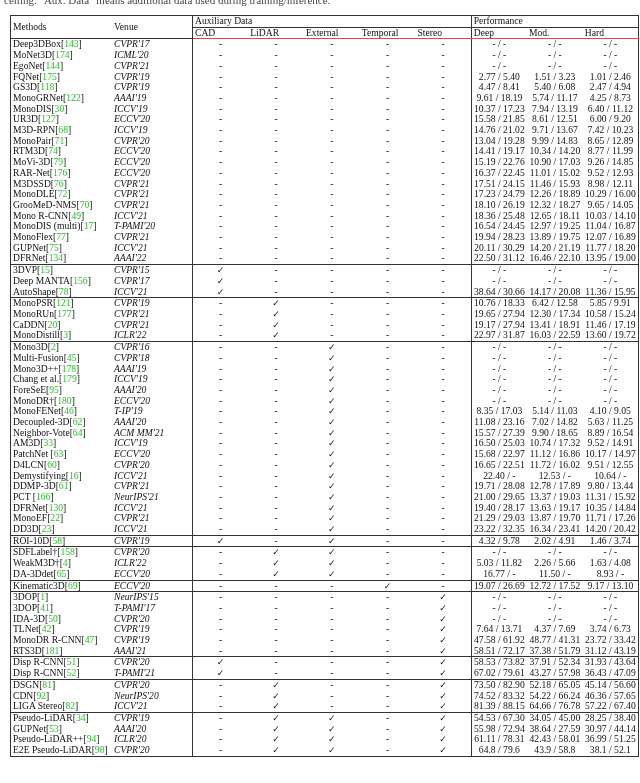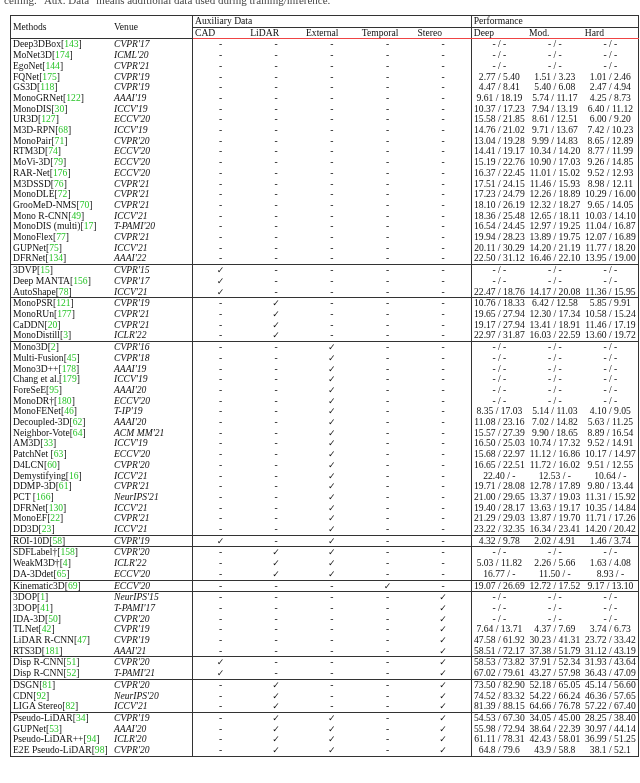--- a/index.html
+++ b/index.html
@@ -323,21 +323,21 @@
         <td class="c-perf">- / -</td>
       </tr>
       <tr>
         <td class="c-method"><span>AutoShape</span><span>[</span><span class="ref">78</span><span>]</span></td>
         <td class="c-venue">ICCV'21</td>
         <td class="c-aux vl"><span class="check">✓</span></td>
         <td class="c-aux"><span>-</span></td>
         <td class="c-aux"><span>-</span></td>
         <td class="c-aux"><span>-</span></td>
         <td class="c-aux"><span>-</span></td>
-        <td class="c-perf vl">22.47 / 18.76</td>
+        <td class="c-perf vl">38.64 / 30.66</td>
         <td class="c-perf">14.17 / 20.08</td>
         <td class="c-perf">11.36 / 15.95</td>
       </tr>
       <tr class="grp-start">
         <td class="c-method"><span>MonoPSR</span><span>[</span><span class="ref">121</span><span>]</span></td>
         <td class="c-venue">CVPR'19</td>
         <td class="c-aux vl"><span>-</span></td>
         <td class="c-aux"><span class="check">✓</span></td>
         <td class="c-aux"><span>-</span></td>
         <td class="c-aux"><span>-</span></td>
@@ -700,29 +700,29 @@
         <td class="c-aux vl"><span>-</span></td>
         <td class="c-aux"><span>-</span></td>
         <td class="c-aux"><span>-</span></td>
         <td class="c-aux"><span>-</span></td>
         <td class="c-aux"><span class="check">✓</span></td>
         <td class="c-perf vl">7.64 / 13.71</td>
         <td class="c-perf">4.37 / 7.69</td>
         <td class="c-perf">3.74 / 6.73</td>
       </tr>
       <tr>
-        <td class="c-method"><span>LiDAR R-CNN</span><span>[</span><span class="ref">47</span><span>]</span></td>
+        <td class="c-method"><span>MonoDR R-CNN</span><span>[</span><span class="ref">47</span><span>]</span></td>
         <td class="c-venue">CVPR'19</td>
         <td class="c-aux vl"><span>-</span></td>
         <td class="c-aux"><span>-</span></td>
         <td class="c-aux"><span>-</span></td>
         <td class="c-aux"><span>-</span></td>
         <td class="c-aux"><span class="check">✓</span></td>
         <td class="c-perf vl">47.58 / 61.92</td>
-        <td class="c-perf">30.23 / 41.31</td>
+        <td class="c-perf">48.77 / 41.31</td>
         <td class="c-perf">23.72 / 33.42</td>
       </tr>
       <tr>
         <td class="c-method"><span>RTS3D</span><span>[</span><span class="ref">181</span><span>]</span></td>
         <td class="c-venue">AAAI'21</td>
         <td class="c-aux vl"><span>-</span></td>
         <td class="c-aux"><span>-</span></td>
         <td class="c-aux"><span>-</span></td>
         <td class="c-aux"><span>-</span></td>
         <td class="c-aux"><span class="check">✓</span></td>
@@ -804,21 +804,21 @@
       </tr>
       <tr>
         <td class="c-method"><span>GUPNet</span><span>[</span><span class="ref">53</span><span>]</span></td>
         <td class="c-venue">AAAI'20</td>
         <td class="c-aux vl"><span>-</span></td>
         <td class="c-aux"><span class="check">✓</span></td>
         <td class="c-aux"><span class="check">✓</span></td>
         <td class="c-aux"><span>-</span></td>
         <td class="c-aux"><span class="check">✓</span></td>
         <td class="c-perf vl">55.98 / 72.94</td>
-        <td class="c-perf">38.64 / 22.39</td>
+        <td class="c-perf">38.64 / 27.59</td>
         <td class="c-perf">30.97 / 44.14</td>
       </tr>
       <tr>
         <td class="c-method"><span>Pseudo-LiDAR++</span><span>[</span><span class="ref">94</span><span>]</span></td>
         <td class="c-venue">ICLR'20</td>
         <td class="c-aux vl"><span>-</span></td>
         <td class="c-aux"><span class="check">✓</span></td>
         <td class="c-aux"><span class="check">✓</span></td>
         <td class="c-aux"><span>-</span></td>
         <td class="c-aux"><span class="check">✓</span></td>

